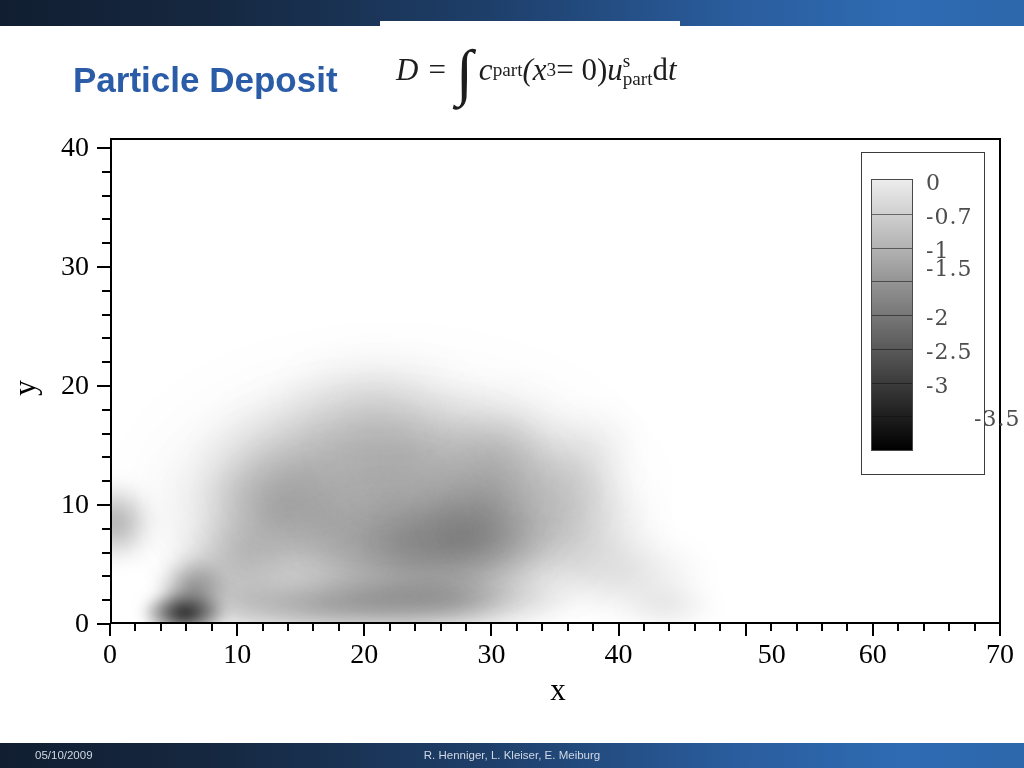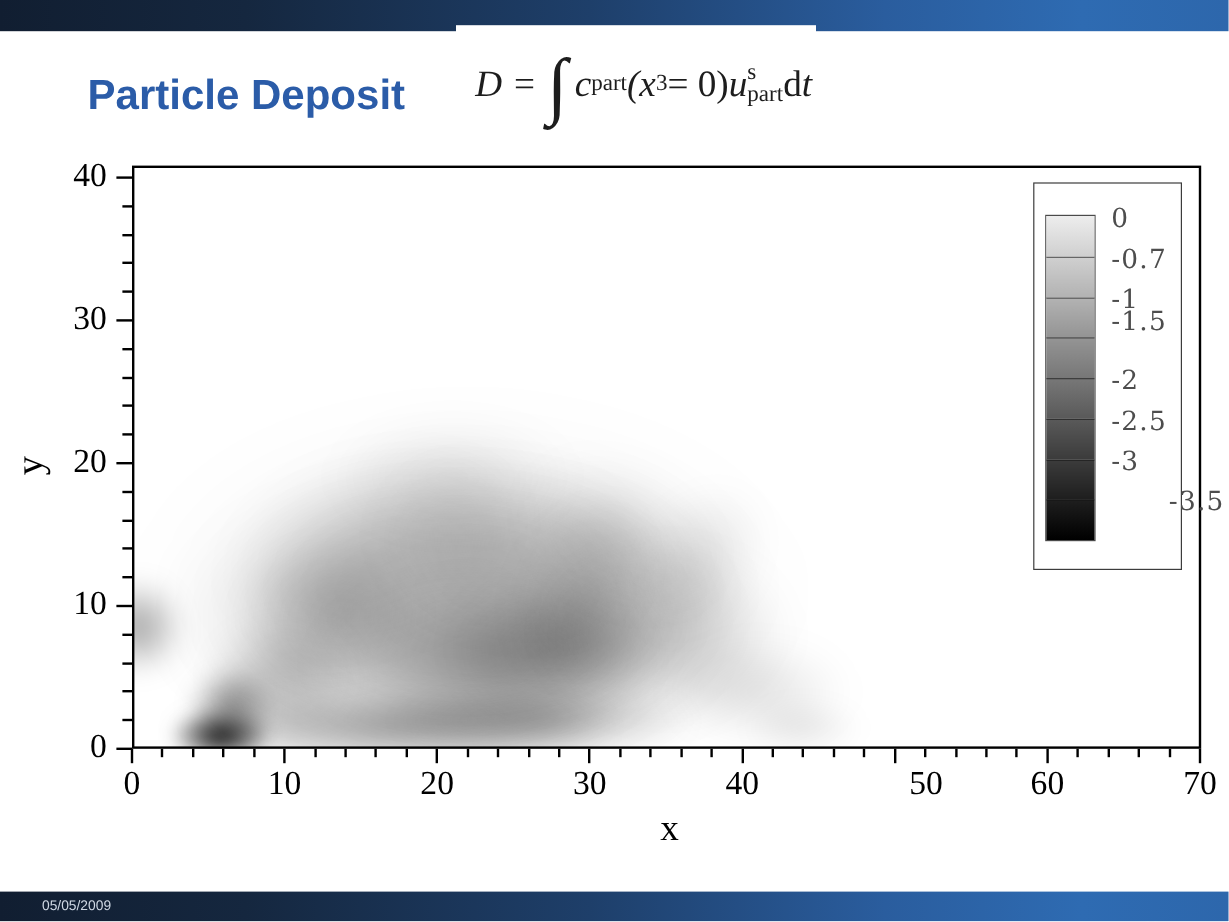--- a/index.html
+++ b/index.html
@@ -196,17 +196,18 @@
       <div class="cb-label" style="top: 50.75px;">-0.7</div>
       <div class="cb-label" style="top: 84.5px;">-1</div>
       <div class="cb-label" style="top: 103px;">-1.5</div>
       <div class="cb-label" style="top: 152px;">-2</div>
       <div class="cb-label" style="top: 185.75px;">-2.5</div>
       <div class="cb-label" style="top: 219.5px;">-3</div>
       <div class="cb-label" style="top: 253.25px; margin-left: 48px;">-3.5</div>
     </div>
 
   <div class="footer-bar">
-    <span class="date">05/05/2009</span>
+    <span class="date">05/10/2009</span>
+    <span class="authors">R. Henniger, L. Kleiser, E. Meiburg</span>
     <span class="pagenum">26</span>
   </div>
 
 </div>
 
 </body></html>

